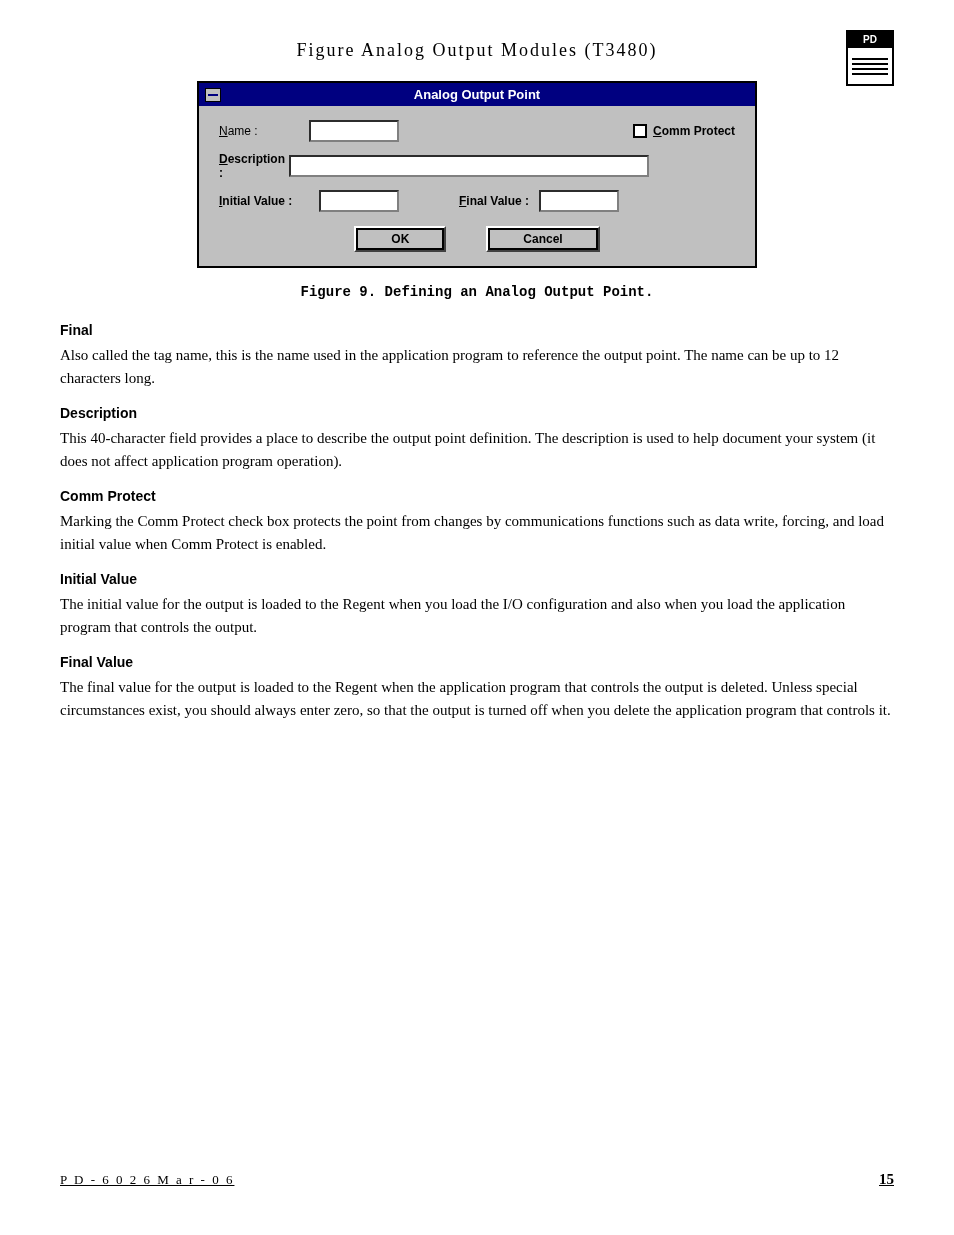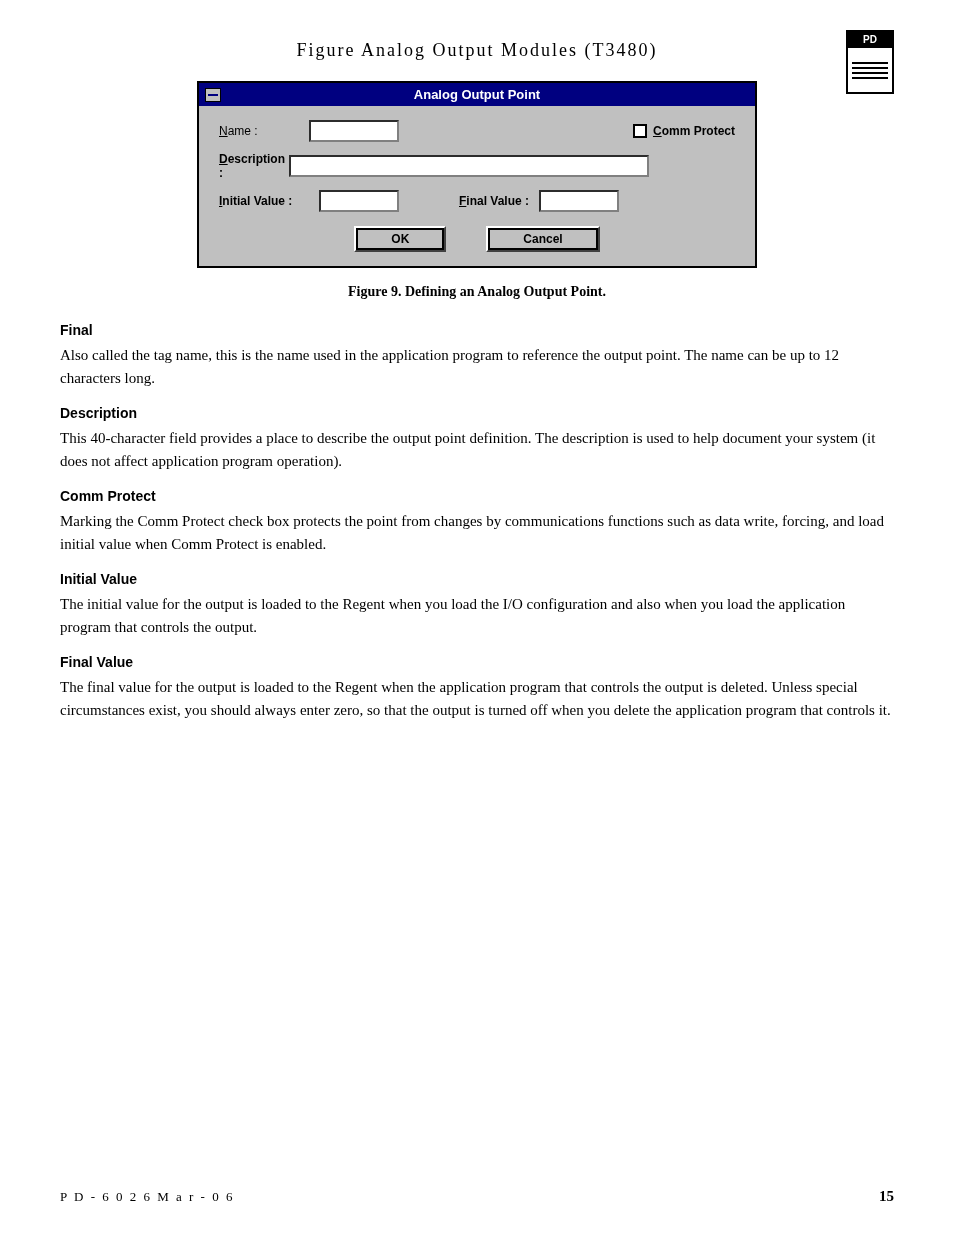--- a/index.html
+++ b/index.html
@@ -36,21 +36,21 @@
       font-weight: normal;
       letter-spacing: 2px;
       text-align: center;
     }
 
     .pd-icon {
       position: absolute;
       right: 0;
       top: -10px;
       width: 48px;
-      height: 64px;
+      height: 56px;
       border: 2px solid #000;
       background: #fff;
       display: flex;
       flex-direction: column;
     }
 
     .pd-icon-top {
       background: #000;
       color: #fff;
       font-family: Arial, sans-serif;
@@ -247,21 +247,21 @@
       border-right: 2px solid #404040;
       cursor: pointer;
       min-width: 64px;
       outline: 2px solid #000;
       outline-offset: -4px;
     }
 
     
     .figure-caption {
       text-align: center;
-      font-family: Liberation Serif, serif;
+      font-family: Liberation Mono, monospace;
       font-size: 14px;
       font-weight: bold;
       margin-bottom: 22px;
     }
 
     
     .content-section {
       margin-bottom: 16px;
     }
 
@@ -275,26 +275,27 @@
     .section-body {
       font-family: 'Times New Roman', Times, serif;
       font-size: 15px;
       line-height: 1.5;
       text-align: left;
     }
 
     
     .page-footer {
       position: absolute;
-      bottom: 30px;
+      bottom: 47px;
       left: 60px;
       right: 60px;
       display: flex;
       justify-content: space-between;
       align-items: center;
+      text-decoration: underline;
     }
 
     .footer-text {
       font-family: 'Times New Roman', Times, serif;
       font-size: 13px;
       letter-spacing: 2px;
       color: #000;
     }
 
     .footer-page {

